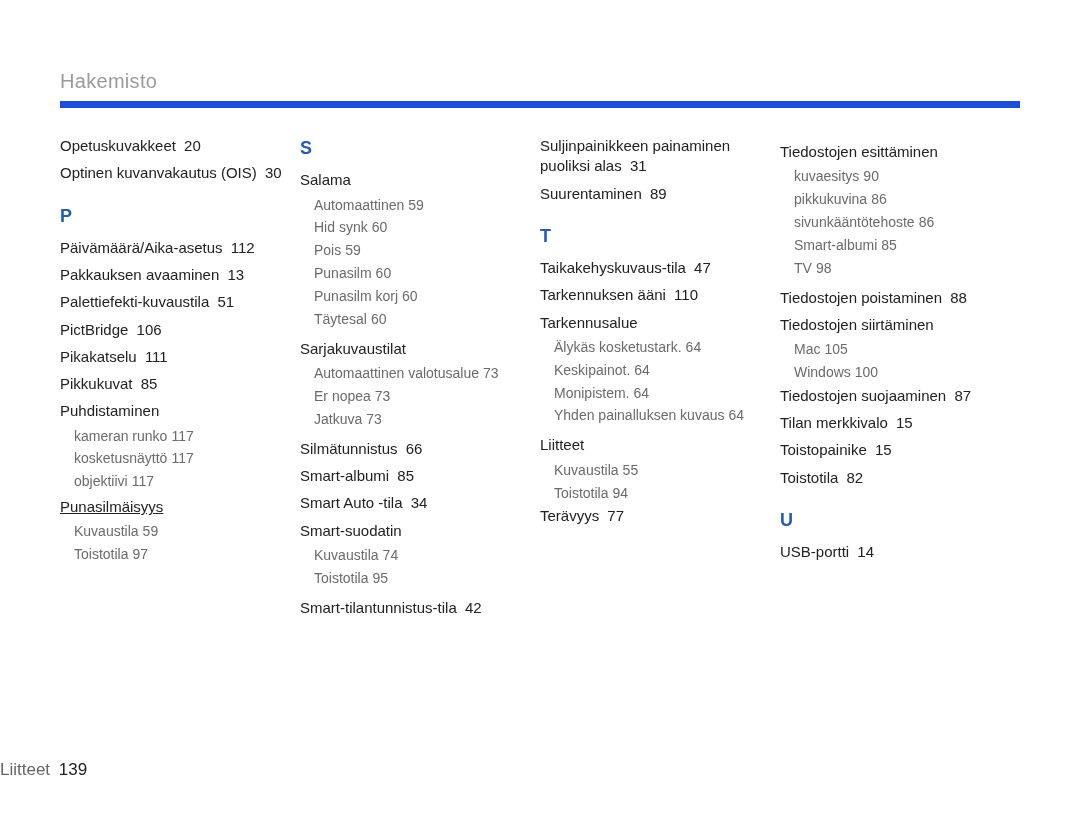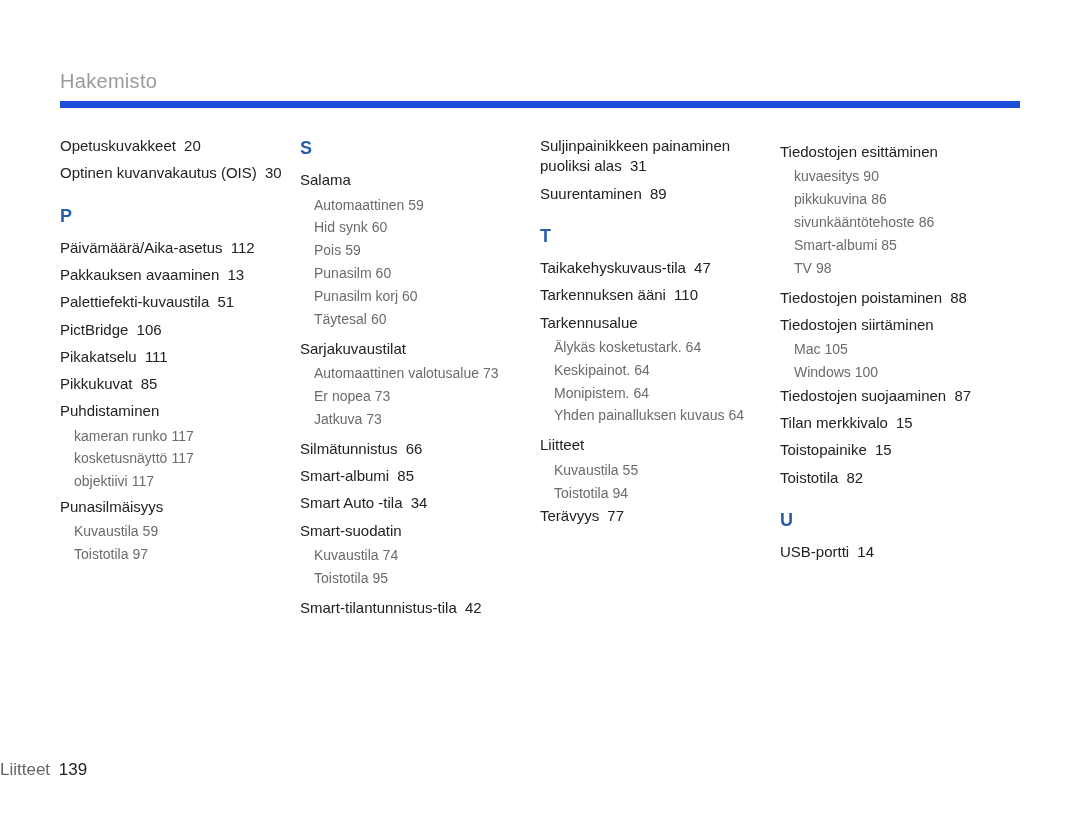--- a/index.html
+++ b/index.html
@@ -121,21 +121,21 @@
         <span class="pg">85</span>
       </div>
 
       <div class="entry group-head">
         <span class="label">Puhdistaminen</span>
       </div>
       <div class="sub"><span>kameran runko</span><span class="pg">117</span></div>
       <div class="sub"><span>kosketusnäyttö</span><span class="pg">117</span></div>
       <div class="sub"><span>objektiivi</span><span class="pg">117</span></div>
 
-      <div class="entry group-head" style="">
+      <div class="entry group-head" style="text-decoration:underline;">
         <span class="label">Punasilmäisyys</span>
       </div>
       <div class="sub"><span>Kuvaustila</span><span class="pg">59</span></div>
       <div class="sub"><span>Toistotila</span><span class="pg">97</span></div>
     </div>
 
     <div class="col">
       <div class="section-letter">S</div>
 
       <div class="entry group-head">

